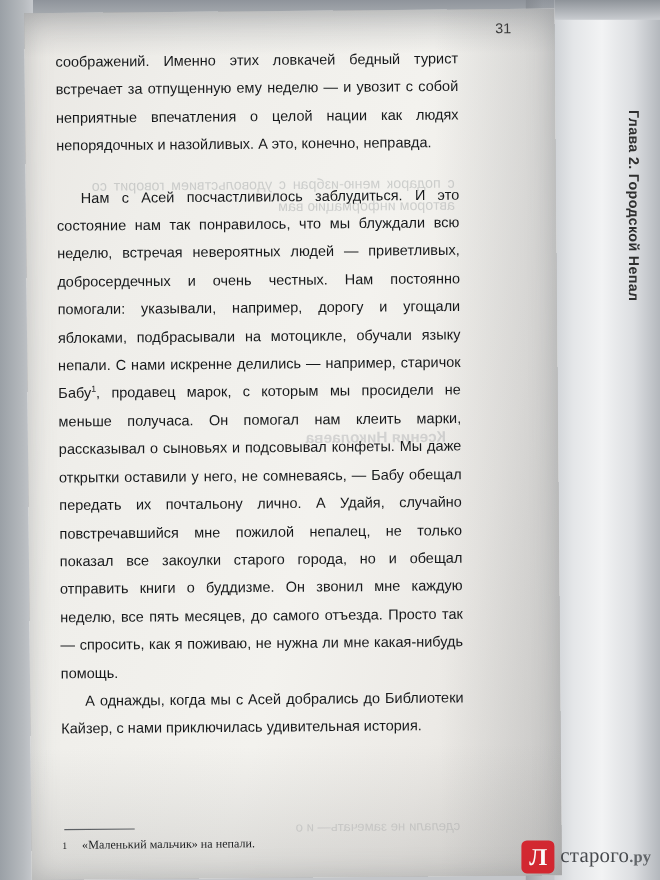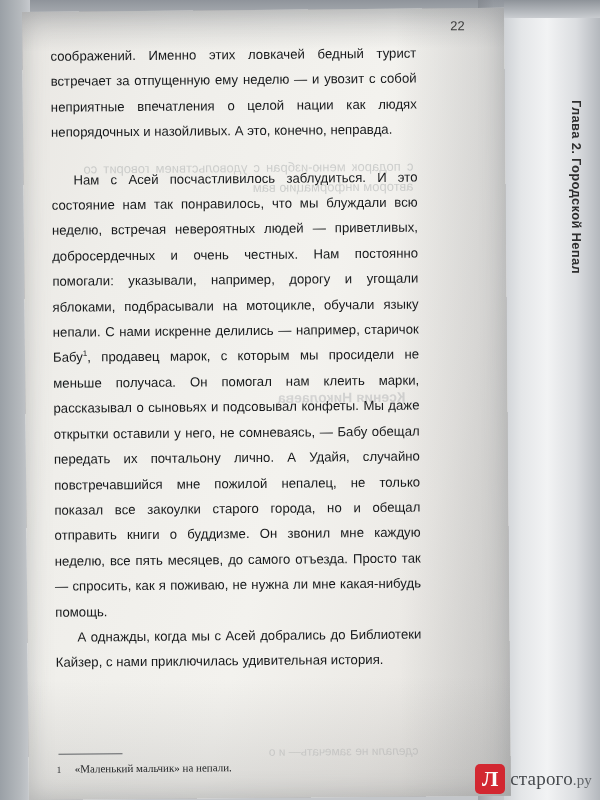--- a/index.html
+++ b/index.html
@@ -223,20 +223,21 @@
   }
   .wm-text {
     font-size: 19px;
     color: #3f4246;
     font-family: "Liberation Serif", serif;
     letter-spacing: 0.2px;
   }
   .wm-text .wm-ru {
     color: #5c6064;
     font-size: 15px;
+    font-weight: bold;
   }
 </style>
 </head>
 <body>
 
 <div class="photo">
 
   <div class="bg-top"></div>
   <div class="bg-left"></div>
 
@@ -246,21 +247,21 @@
 
   <div class="page">
     <div class="page-shade-top"></div>
     <div class="page-shade-right"></div>
     <div class="page-shade-bottom"></div>
 
     <div class="bleed">с подарок меню-избран с удовольствием говорит со автором информацию вам</div>
     <div class="bleed2">Ксения Николаева</div>
     <div class="bleed3">сделали не замечать— и о</div>
 
-    <div class="page-number">22</div>
+    <div class="page-number">31</div>
 
     <div class="text-col">
       <p>соображений. Именно этих ловкачей бедный турист встречает за отпущенную ему неделю — и увозит с собой неприятные впечатления о целой нации как людях непорядочных и назойливых. А это, конечно, неправда.</p>
       <div class="gap"></div>
       <p class="para-indent"><span>Нам с Асей посчастливилось заблудиться. И это состояние нам так понравилось, что мы блуждали всю неделю, встречая невероятных людей — приветливых, добросердечных и очень честных. Нам постоянно помогали: указывали, например, дорогу и угощали яблоками, подбрасывали на мотоцикле, обучали языку непали. С нами искренне делились — например, старичок Бабу</span><sup>1</sup><span>, продавец марок, с которым мы просидели не меньше получаса. Он помогал нам клеить марки, рассказывал о сыновьях и подсовывал конфеты. Мы даже открытки оставили у него, не сомневаясь, — Бабу обещал передать их почтальону лично. А Удайя, случайно повстречавшийся мне пожилой непалец, не только показал все закоулки старого города, но и обещал отправить книги о буддизме. Он звонил мне каждую неделю, все пять месяцев, до самого отъезда. Просто так — спросить, как я поживаю, не нужна ли мне какая-нибудь помощь.</span></p>
       <p class="para-indent">А однажды, когда мы с Асей добрались до Библиотеки Кайзер, с нами приключилась удивительная история.</p>
     </div>
 
     <div class="footnote-rule"></div>
     <div class="footnote">

